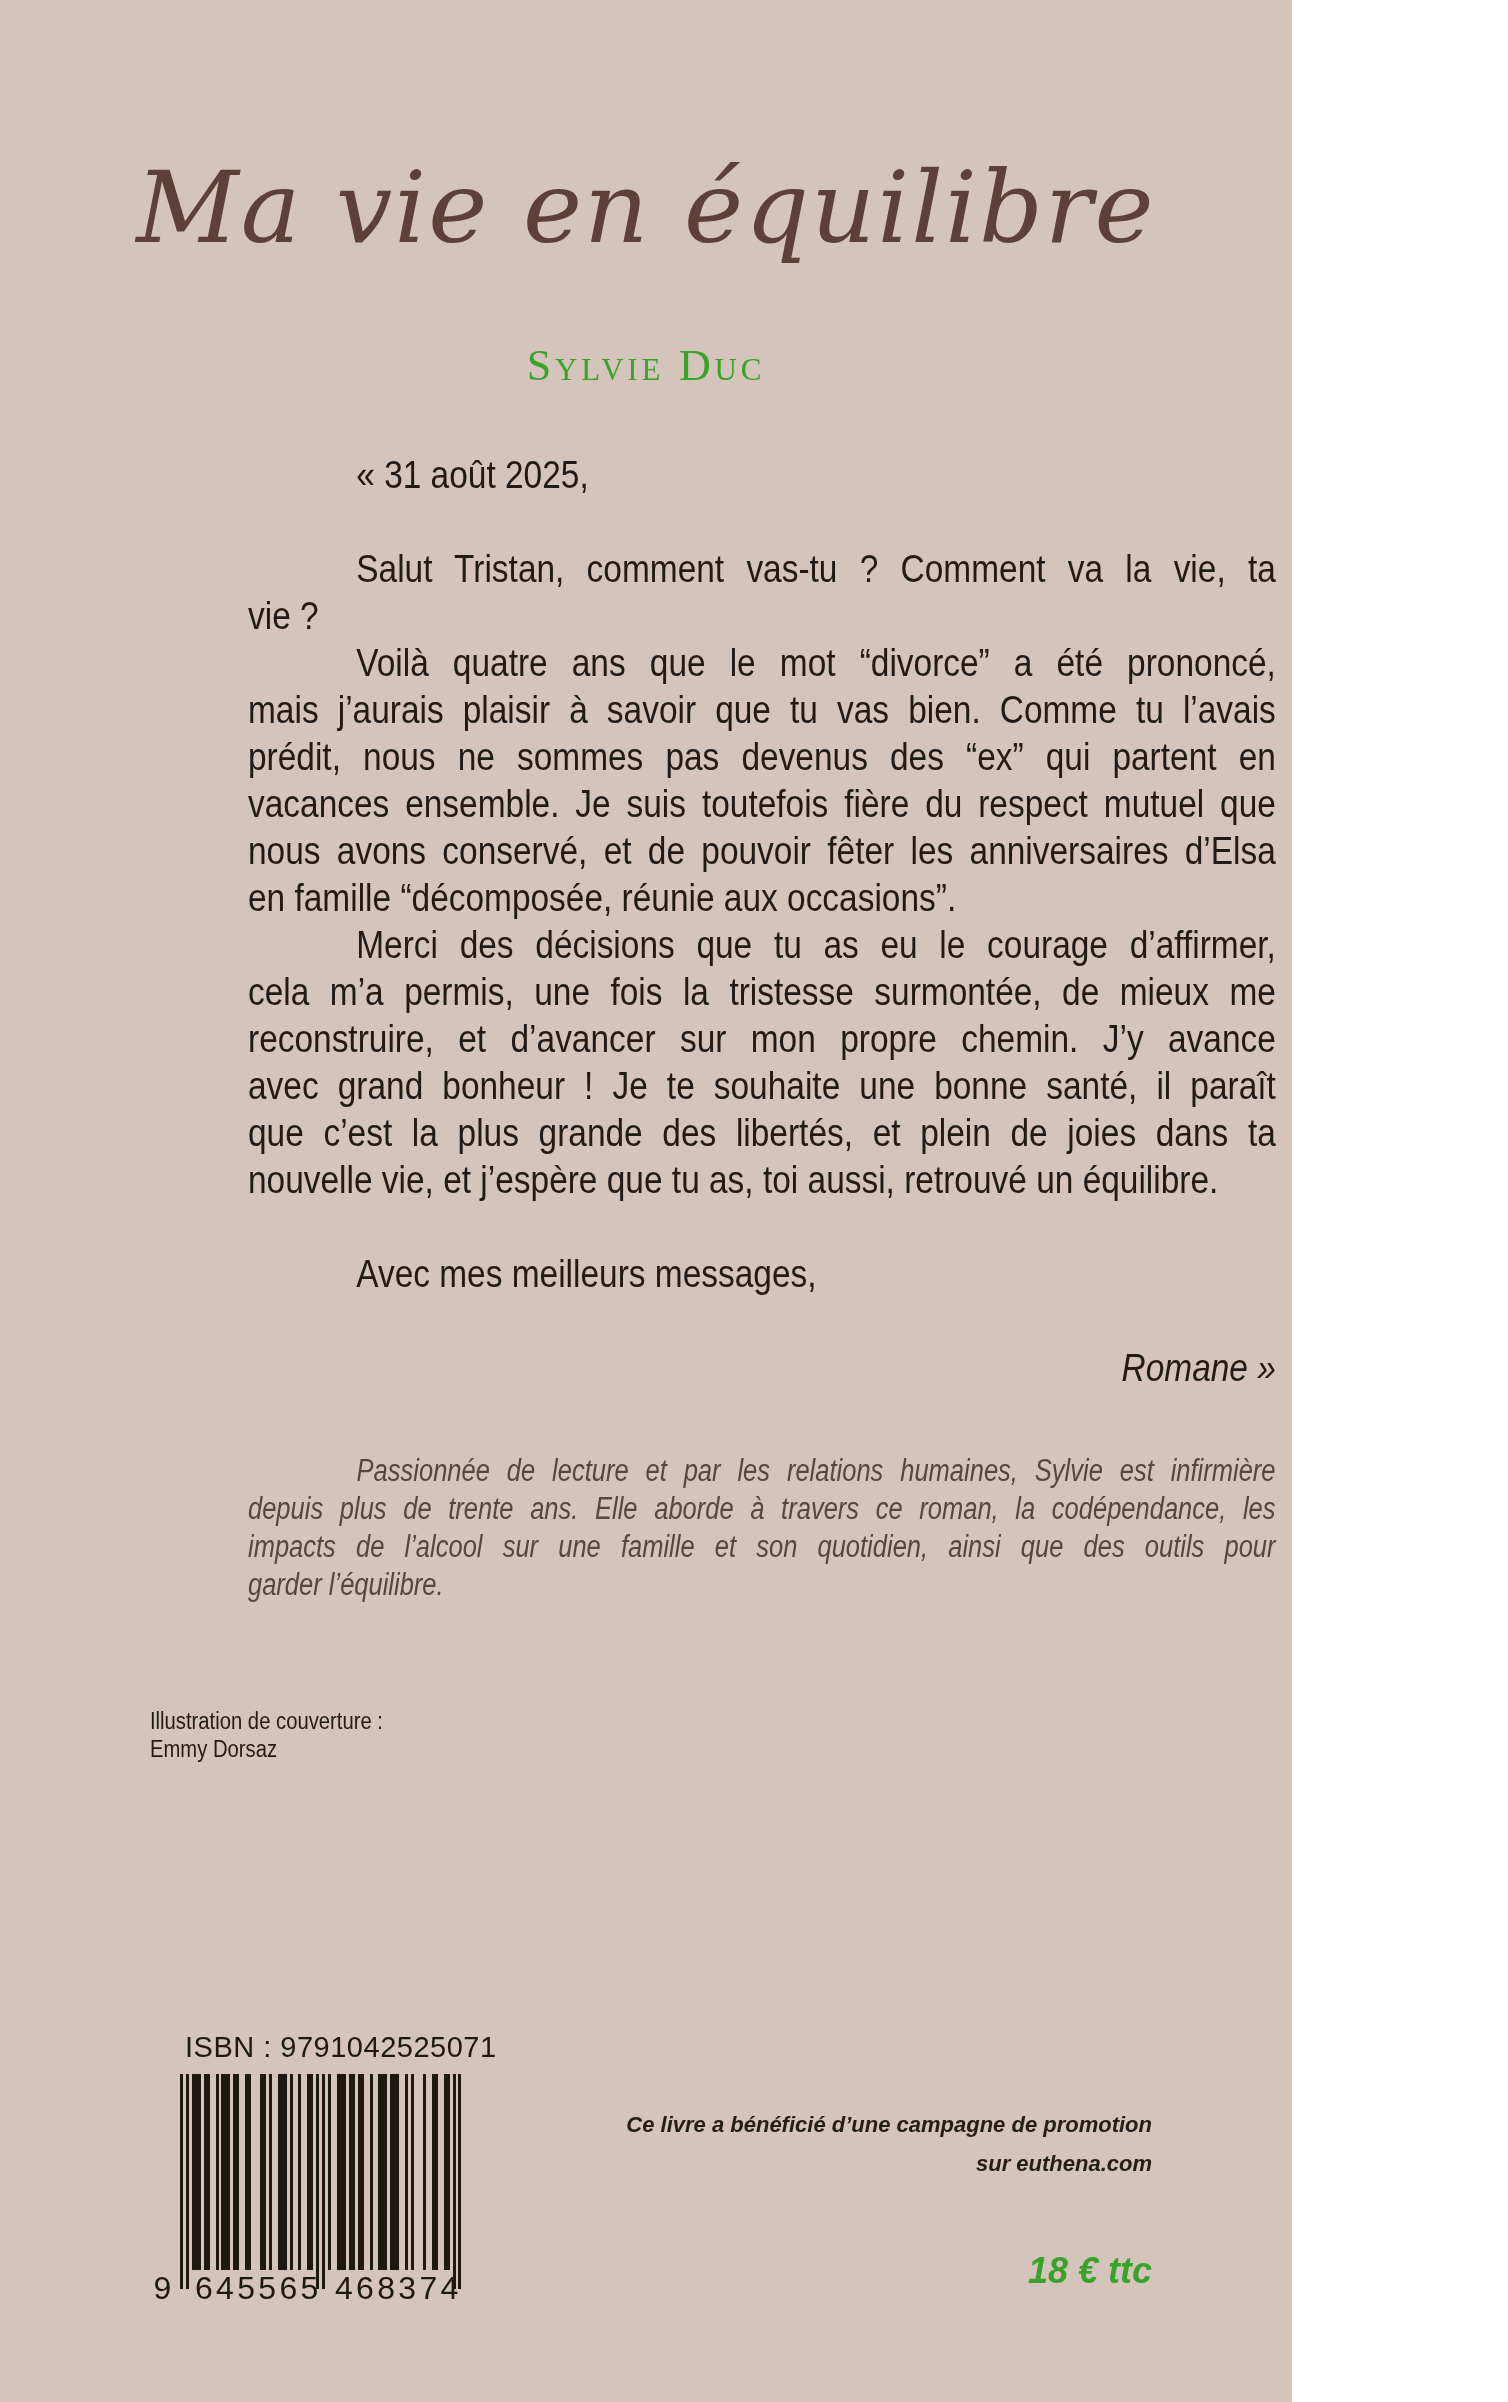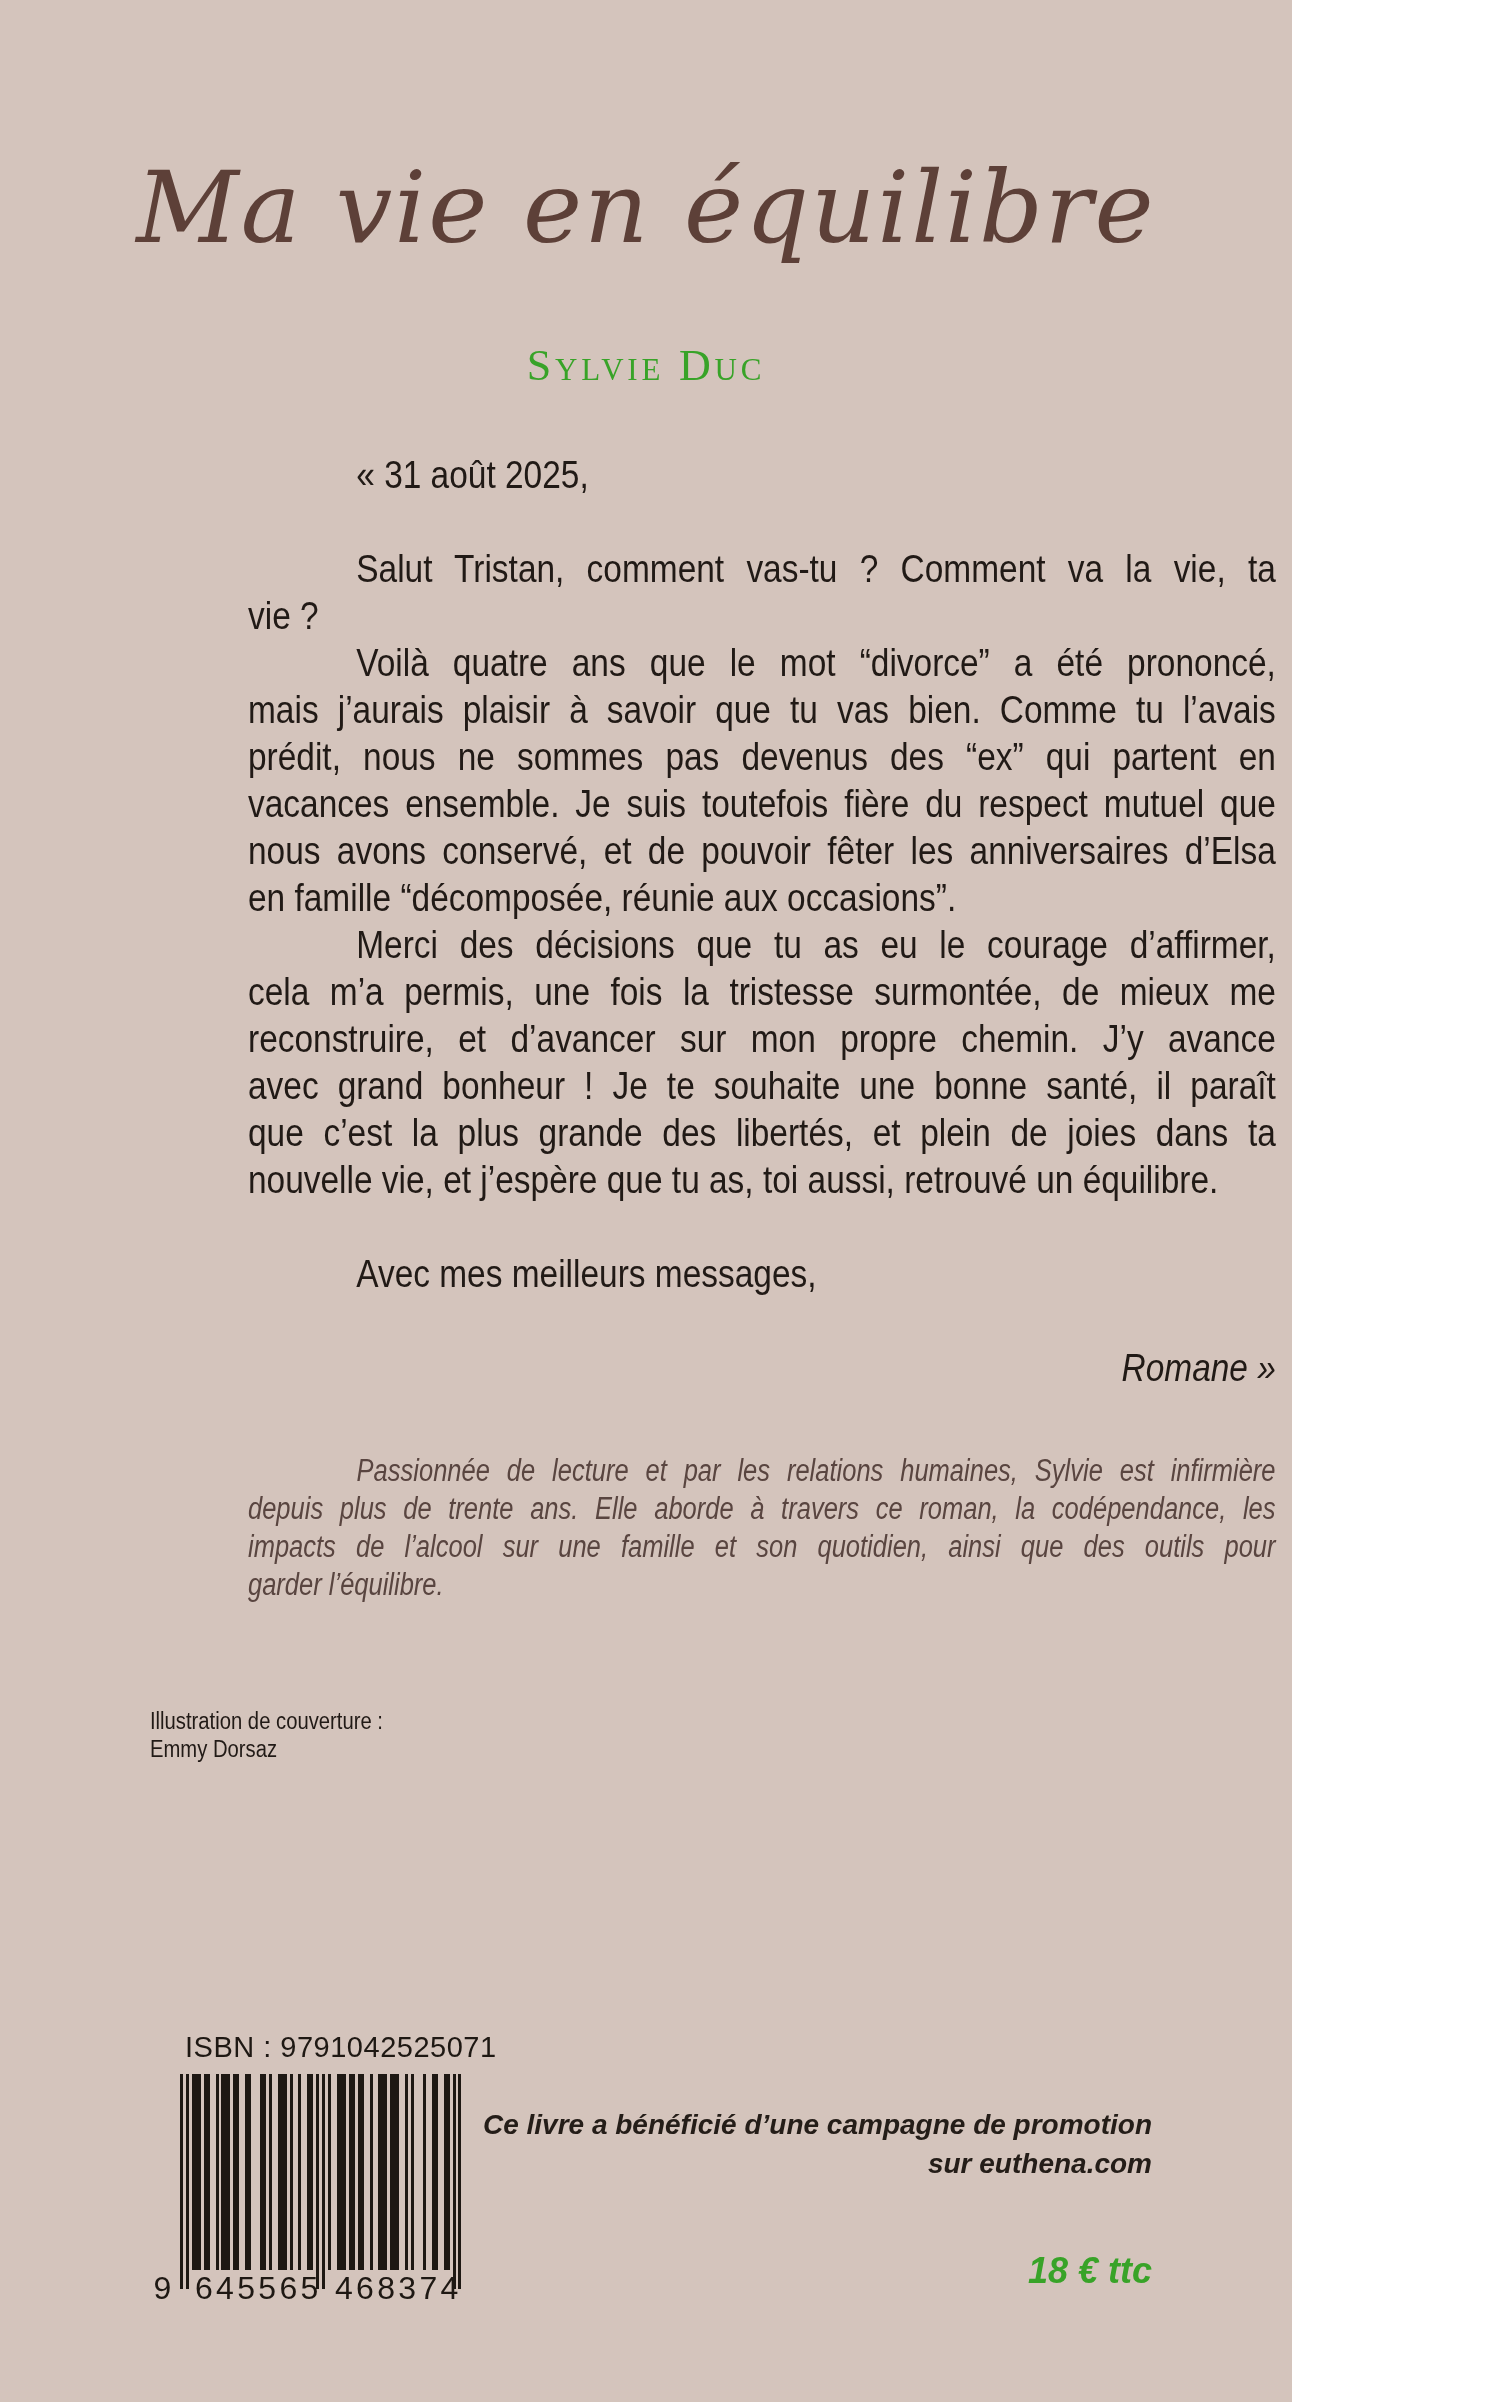--- a/index.html
+++ b/index.html
@@ -91,21 +91,21 @@
     top:197px;
   }
   .bc-first{left:-26.5px;letter-spacing:0;}
   .bc-left{left:15px;}
   .bc-right{left:155px;}
   
   .promo{
     position:absolute;right:140px;top:2105px;
     text-align:right;
     font-style:italic;font-weight:bold;
-    font-size:28px;line-height:39px;
+    font-size:22px;line-height:39px;
     color:#241d18;
   }
   .price{
     position:absolute;right:140px;top:2250px;
     text-align:right;
     font-style:italic;font-weight:bold;
     font-size:36px;line-height:42px;
     color:#38a328;
   }
   .website{

